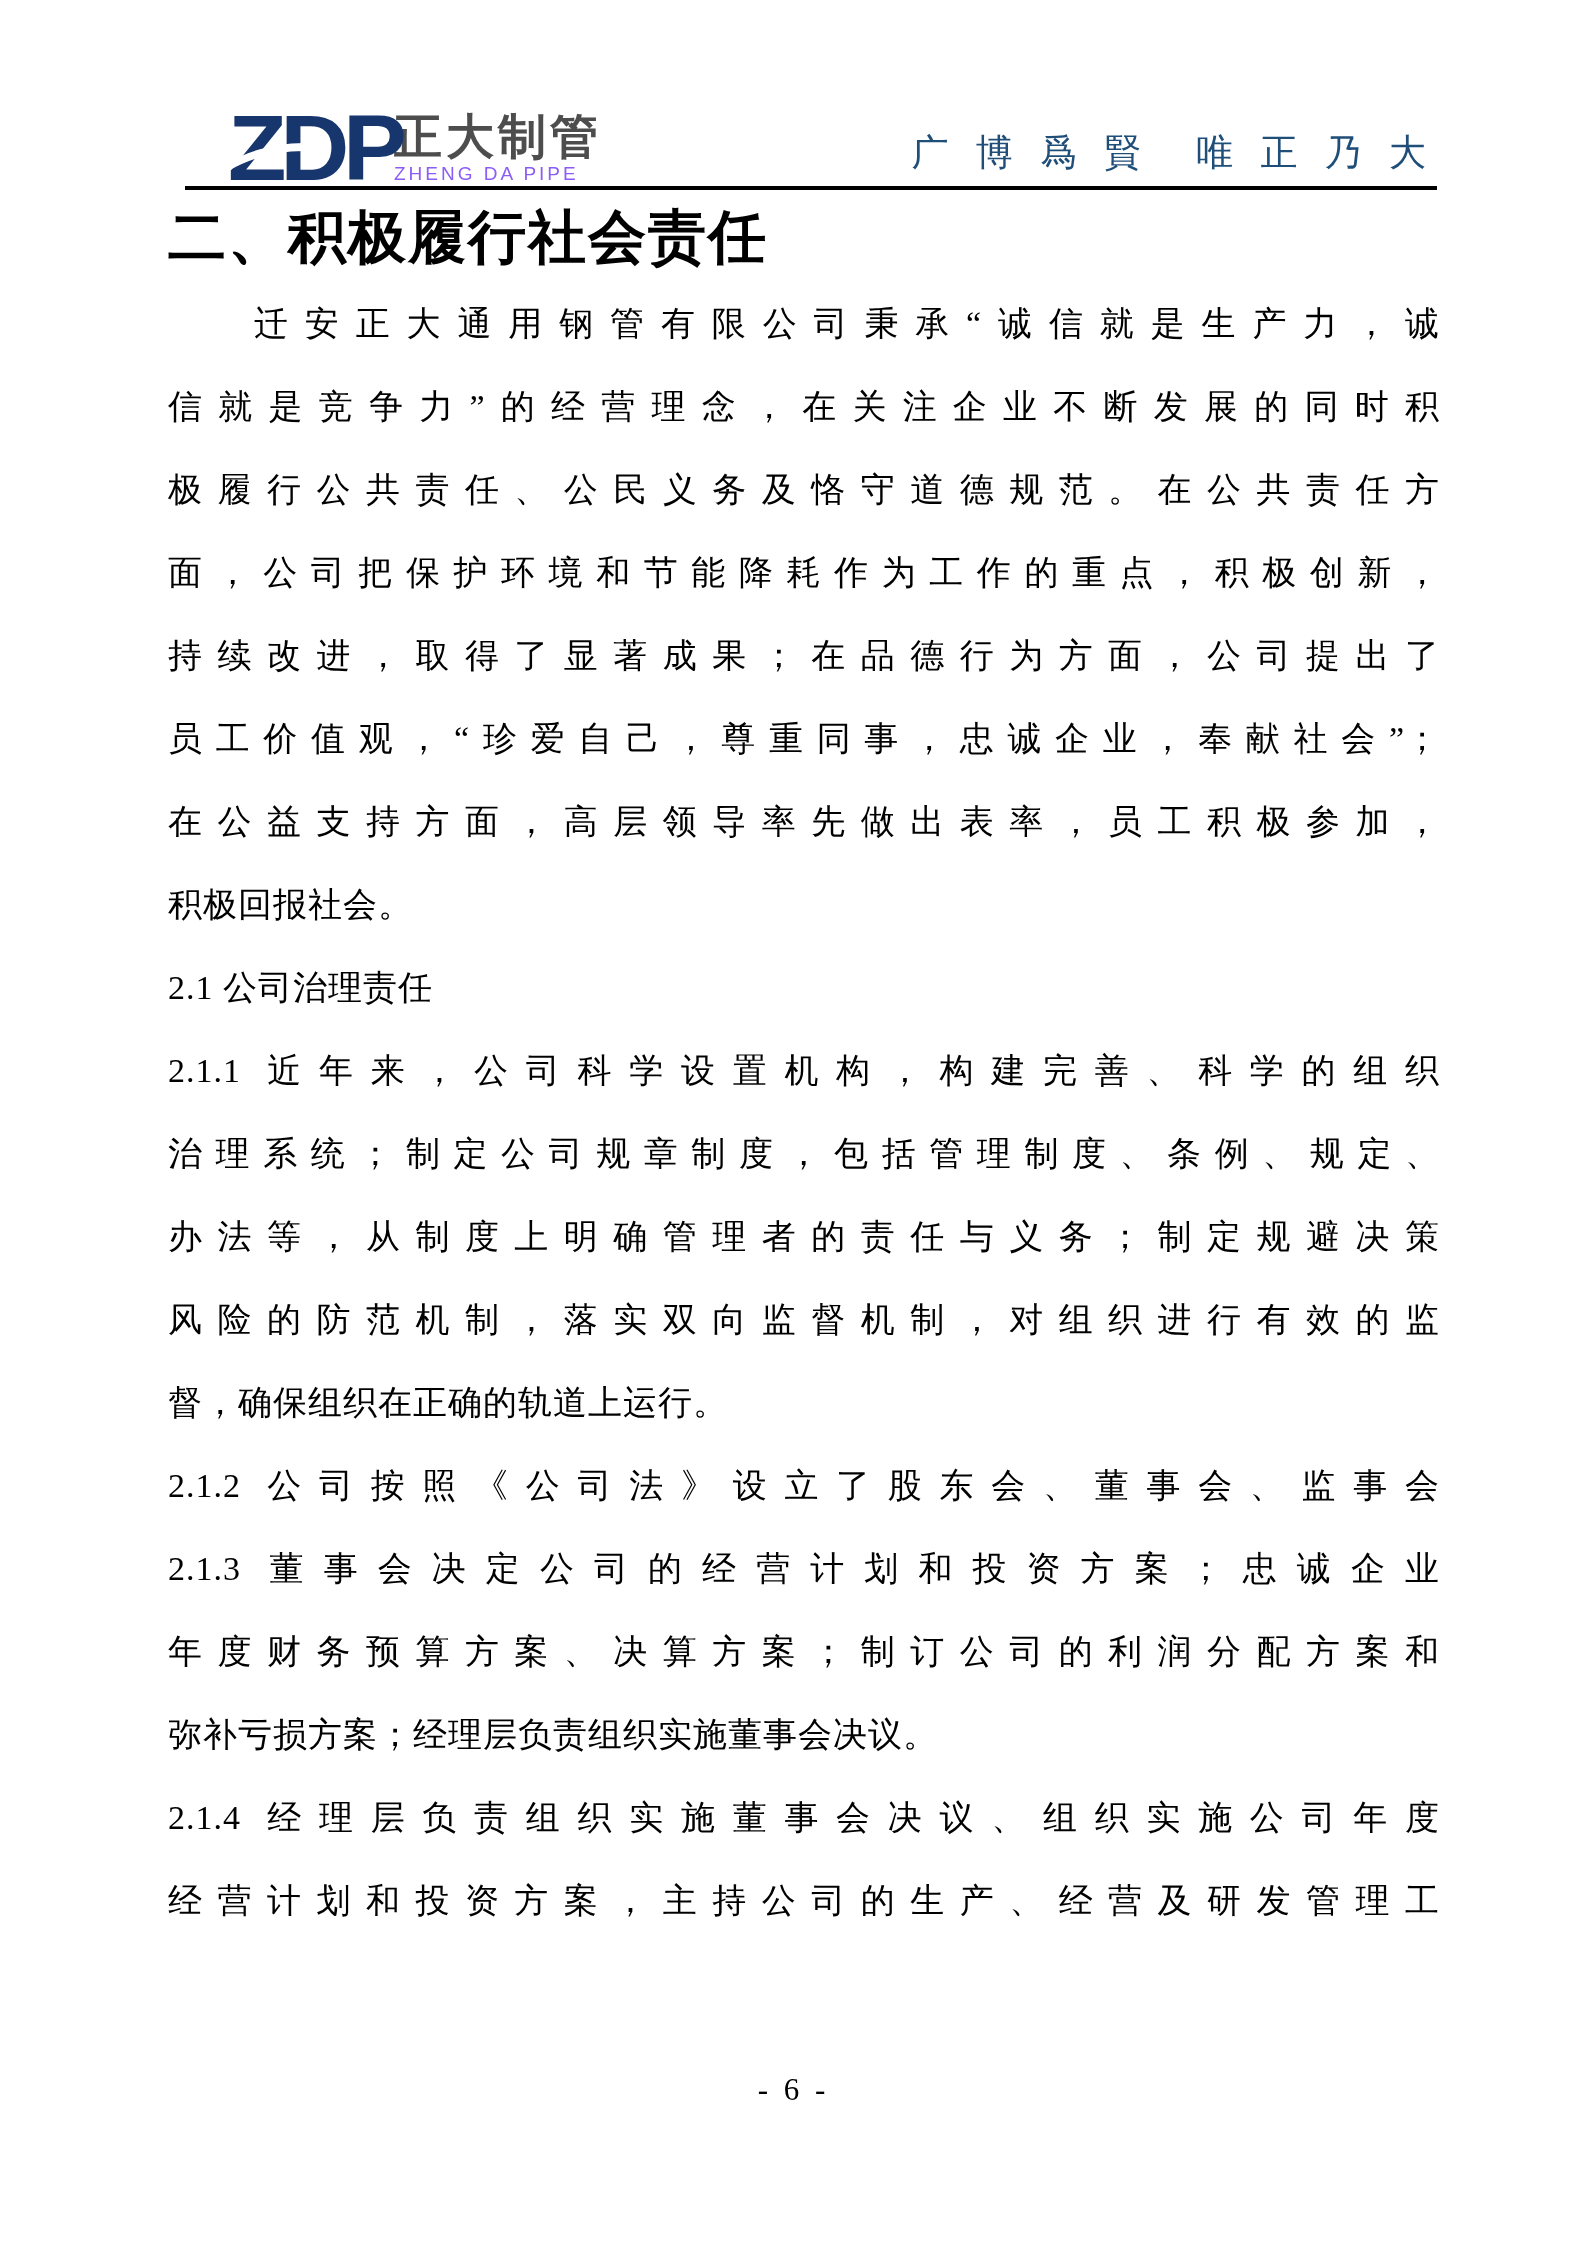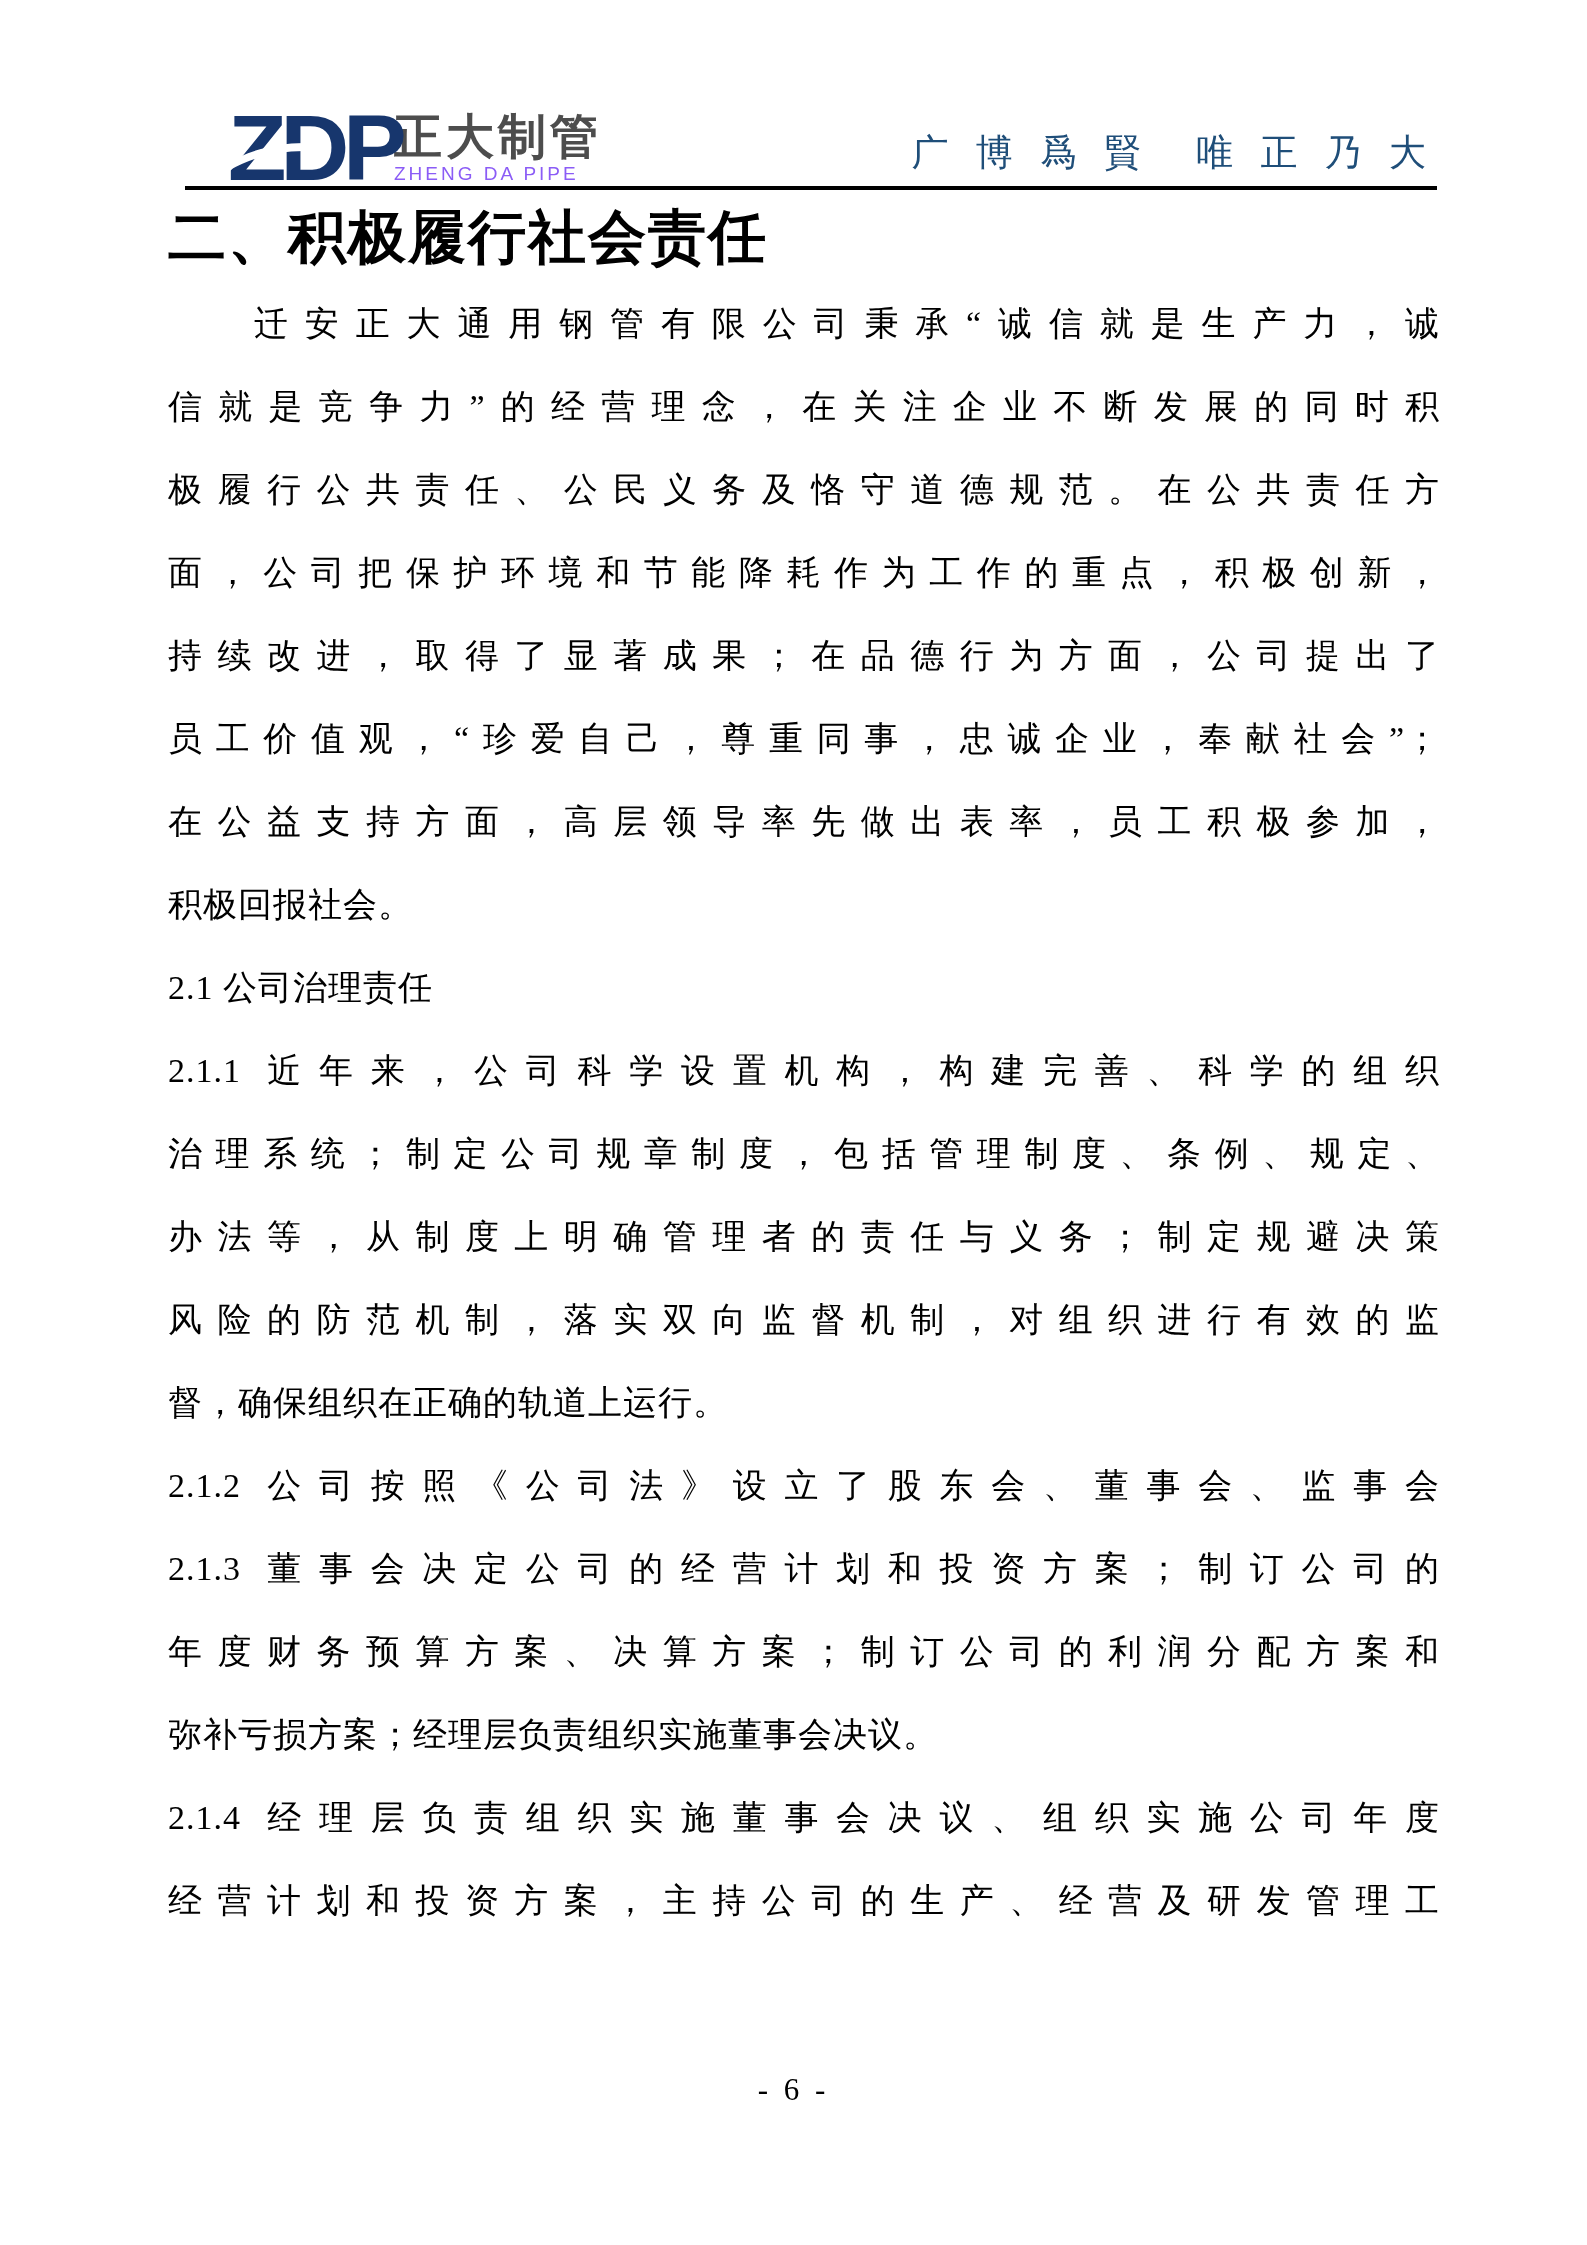--- a/index.html
+++ b/index.html
@@ -129,21 +129,21 @@
         <div class="line fill">员工价值观，“珍爱自己，尊重同事，忠诚企业，奉献社会”；</div>
         <div class="line fill">在公益支持方面，高层领导率先做出表率，员工积极参加，</div>
         <div class="line">积极回报社会。</div>
         <div class="line">2.1 公司治理责任</div>
         <div class="line fill">2.1.1 近年来，公司科学设置机构，构建完善、科学的组织</div>
         <div class="line fill">治理系统；制定公司规章制度，包括管理制度、条例、规定、</div>
         <div class="line fill">办法等，从制度上明确管理者的责任与义务；制定规避决策</div>
         <div class="line fill">风险的防范机制，落实双向监督机制，对组织进行有效的监</div>
         <div class="line">督，确保组织在正确的轨道上运行。</div>
         <div class="line fill">2.1.2 公司按照《公司法》设立了股东会、董事会、监事会</div>
-        <div class="line fill">2.1.3 董事会决定公司的经营计划和投资方案；制订公司的</div>
+        <div class="line fill">2.1.3 董事会决定公司的经营计划和投资方案；忠诚企业</div>
         <div class="line fill">年度财务预算方案、决算方案；制订公司的利润分配方案和</div>
         <div class="line">弥补亏损方案；经理层负责组织实施董事会决议。</div>
         <div class="line fill">2.1.4 经理层负责组织实施董事会决议、组织实施公司年度</div>
         <div class="line fill">经营计划和投资方案，主持公司的生产、经营及研发管理工</div>
       </div>
   </div>
 
   <div class="footer">
     <span>- 6 -</span>
   </div>

